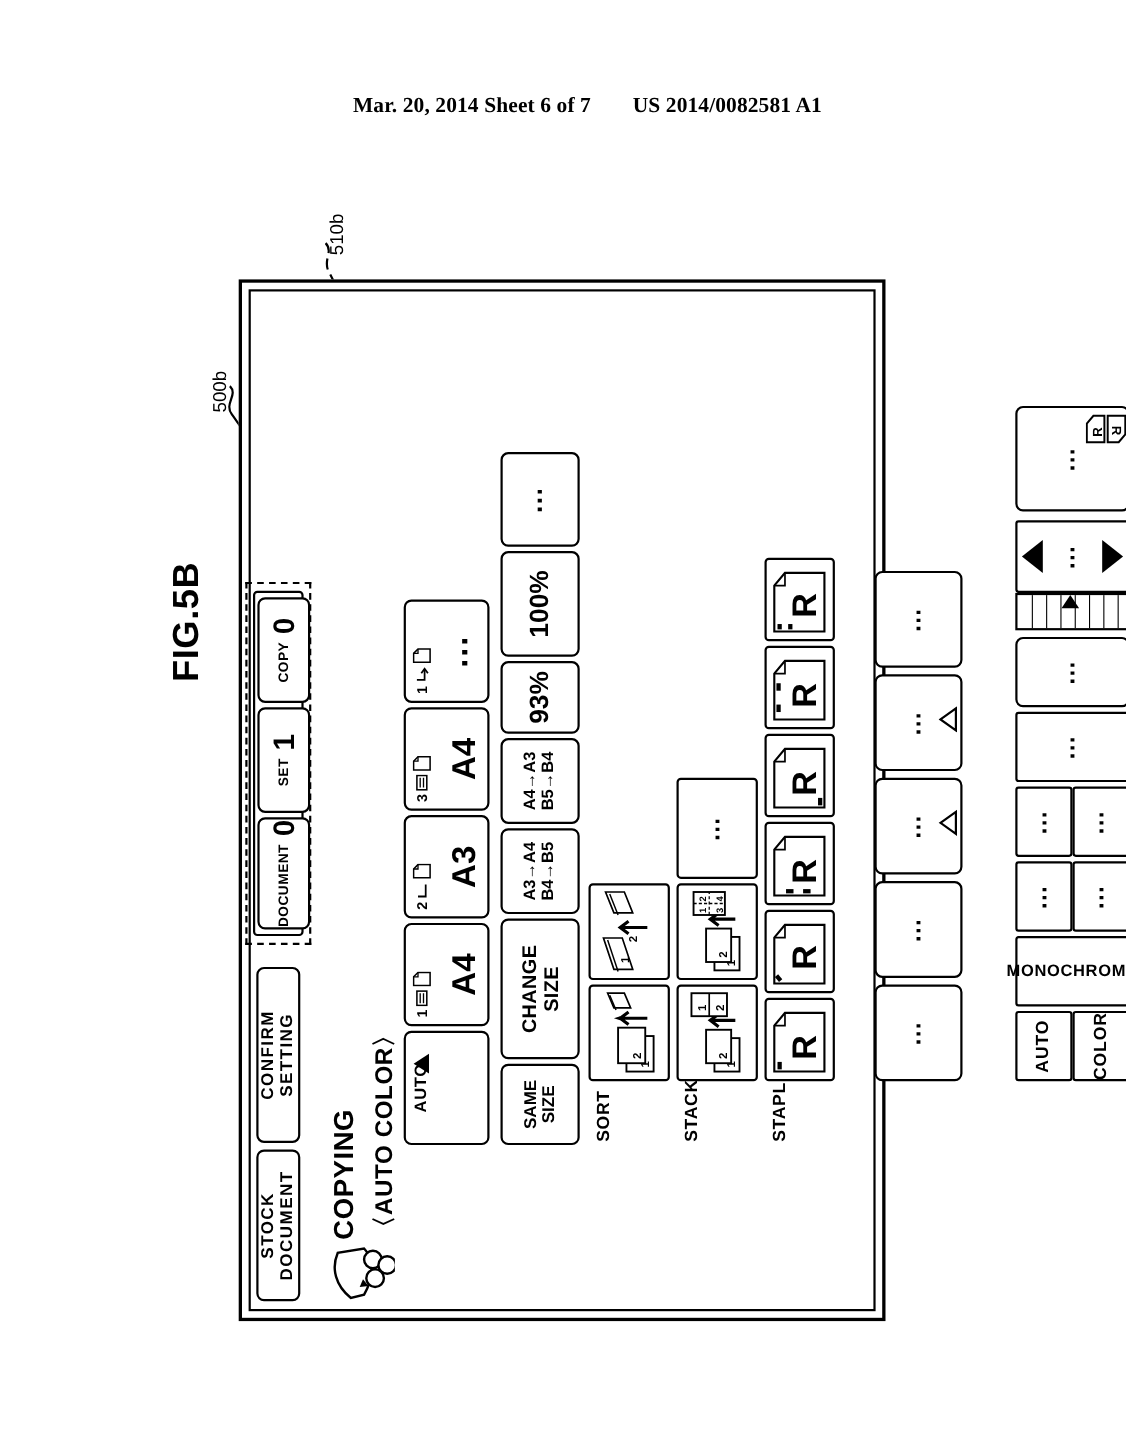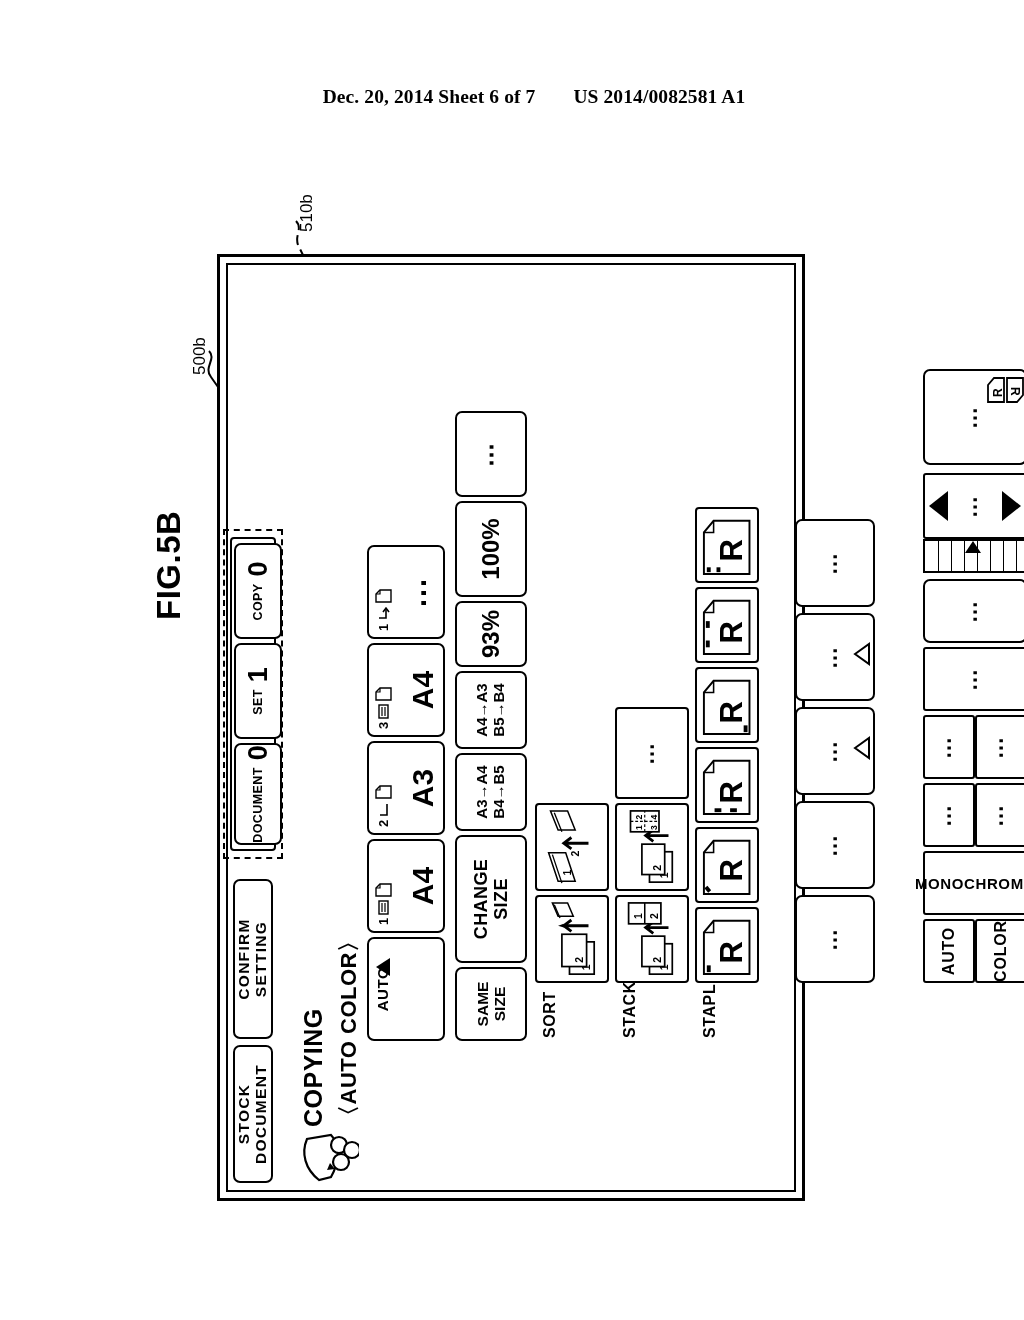--- a/index.html
+++ b/index.html
@@ -254,21 +254,21 @@
     border-bottom: 8px solid transparent;
     border-left: 12px solid #000;
   }
 
   .duplex-ico { position: absolute; width: 30px; height: 38px; }
 </style>
 </head>
 <body>
 
 <div class="pat-header">
-  <span class="h2">Dec. 20, 2014  Sheet 6 of 7</span>
+  <span class="h2">Mar. 20, 2014  Sheet 6 of 7</span>
   <span class="h3">US 2014/0082581 A1</span>
 </div>
 
 <div class="fig-label">FIG.5B</div>
 
 <div class="ref ref-500b">500b</div>
 <div class="ref ref-510b">510b</div>
 
 <svg class="leadline" style="left:195px; top:345px; width:70px; height:60px;" viewBox="0 0 70 60">
   <path d="M14 6 C 22 14, 8 22, 16 32 L 30 52" fill="none" stroke="#000" stroke-width="2"></path>

